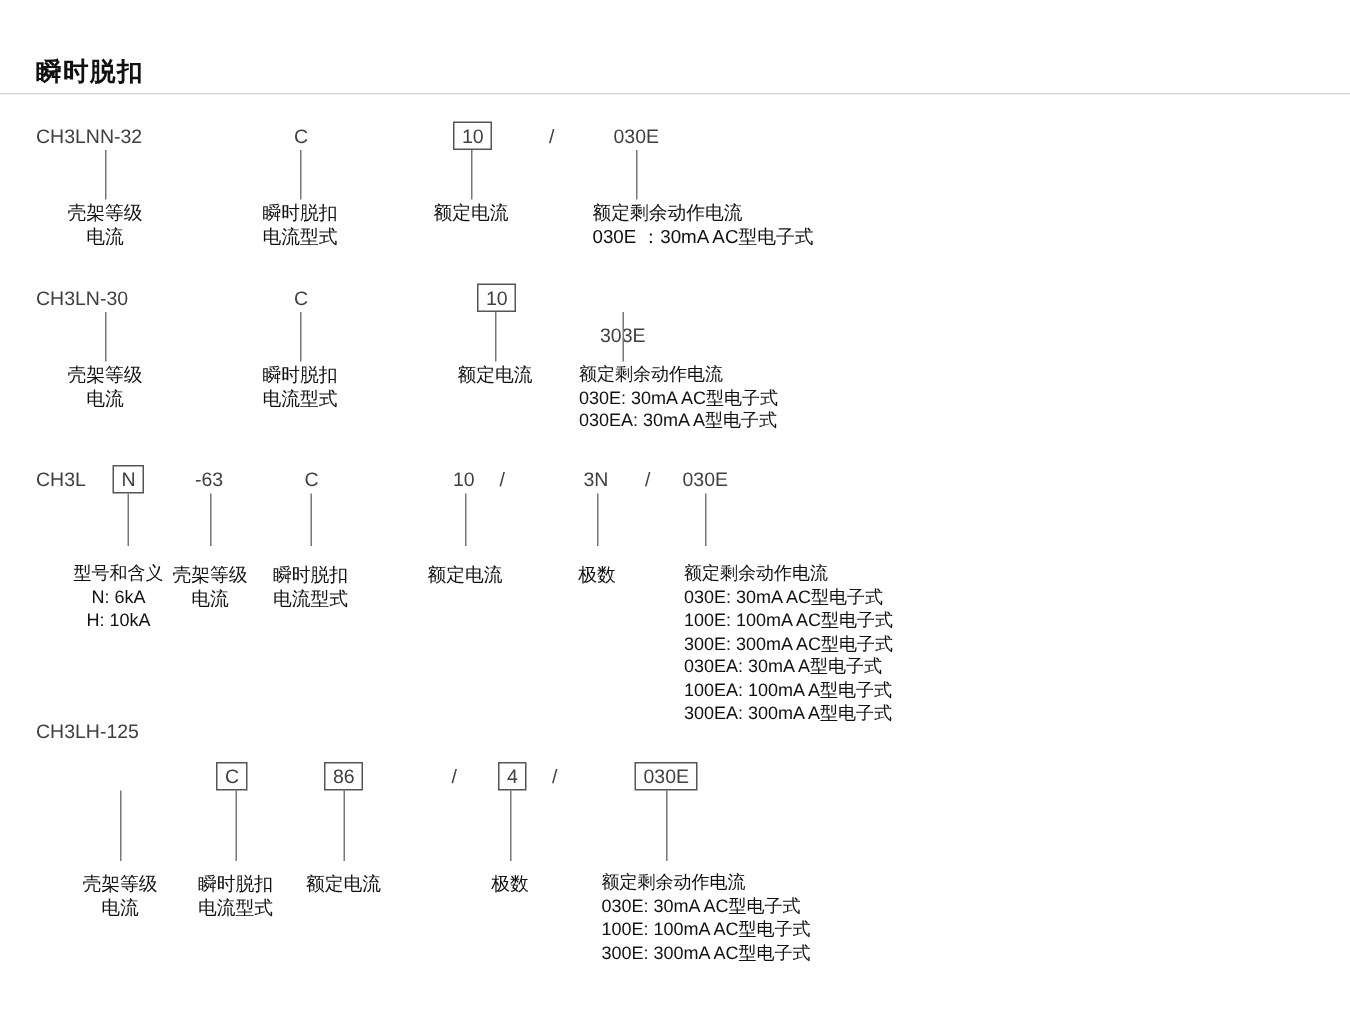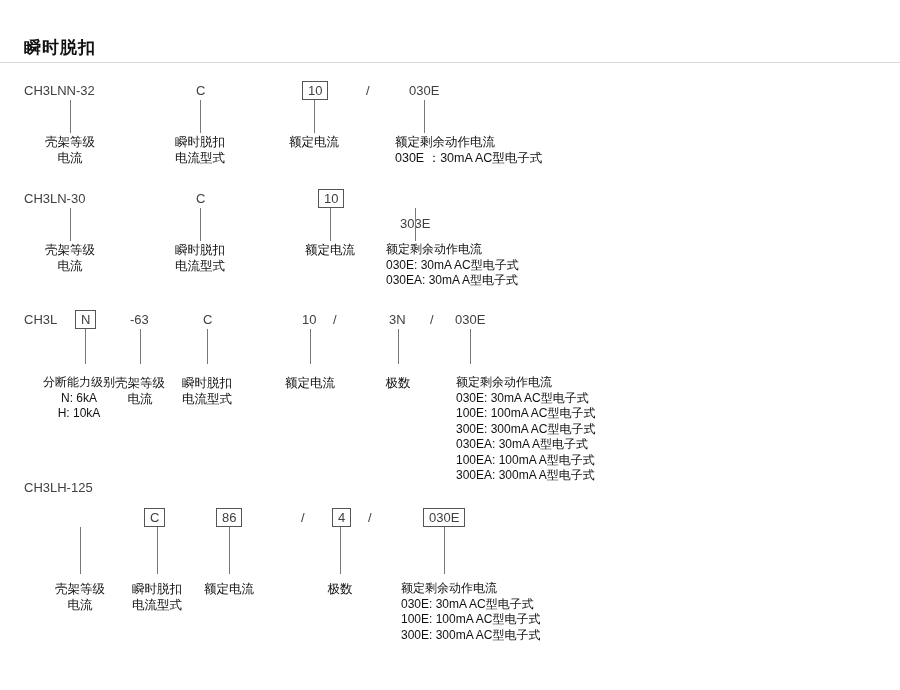--- a/index.html
+++ b/index.html
@@ -108,21 +108,21 @@
     <div class="code-token" style="left: 333px; top: 312px;">/</div>
     <div class="code-token" style="left: 389px; top: 312px;">3N</div>
     <div class="code-token" style="left: 430px; top: 312px;">/</div>
     <div class="code-token" style="left: 455px; top: 312px;">030E</div>
     <div class="leader" style="left: 85px; top: 329px; height: 35px;"></div>
     <div class="leader" style="left: 140px; top: 329px; height: 35px;"></div>
     <div class="leader" style="left: 207px; top: 329px; height: 35px;"></div>
     <div class="leader" style="left: 310px; top: 329px; height: 35px;"></div>
     <div class="leader" style="left: 398px; top: 329px; height: 35px;"></div>
     <div class="leader" style="left: 470px; top: 329px; height: 35px;"></div>
-    <div class="desc small" style="top: 375px; left: 79px; transform: translateX(-50%); text-align: center;">分断能力级别
+    <div class="desc small" style="top: 375px; left: 79px; transform: translateX(-50%); text-align: center;">型号和含义
 N: 6kA
 H: 10kA</div>
     <div class="desc" style="top: 375px; left: 140px; transform: translateX(-50%); text-align: center;">壳架等级
 电流</div>
     <div class="desc" style="top: 375px; left: 207px; transform: translateX(-50%); text-align: center;">瞬时脱扣
 电流型式</div>
     <div class="desc" style="top: 375px; left: 310px; transform: translateX(-50%); text-align: center;">额定电流</div>
     <div class="desc" style="top: 375px; left: 398px; transform: translateX(-50%); text-align: center;">极数</div>
     <div class="desc small" style="top: 375px; left: 456px; text-align: left;">额定剩余动作电流
 030E: 30mA AC型电子式

